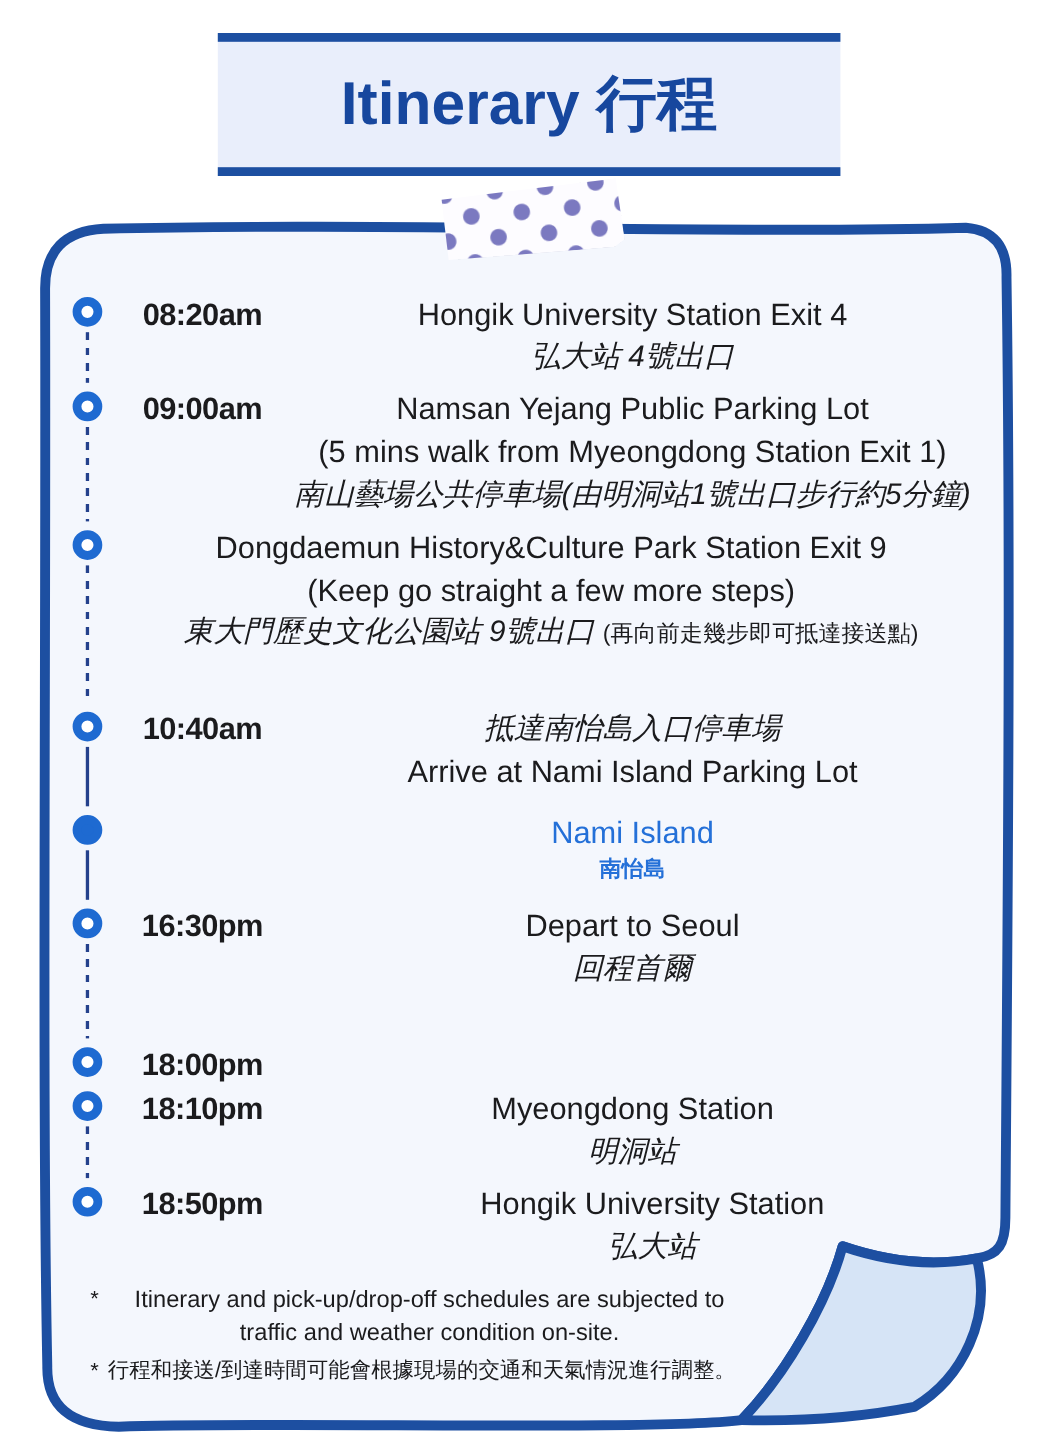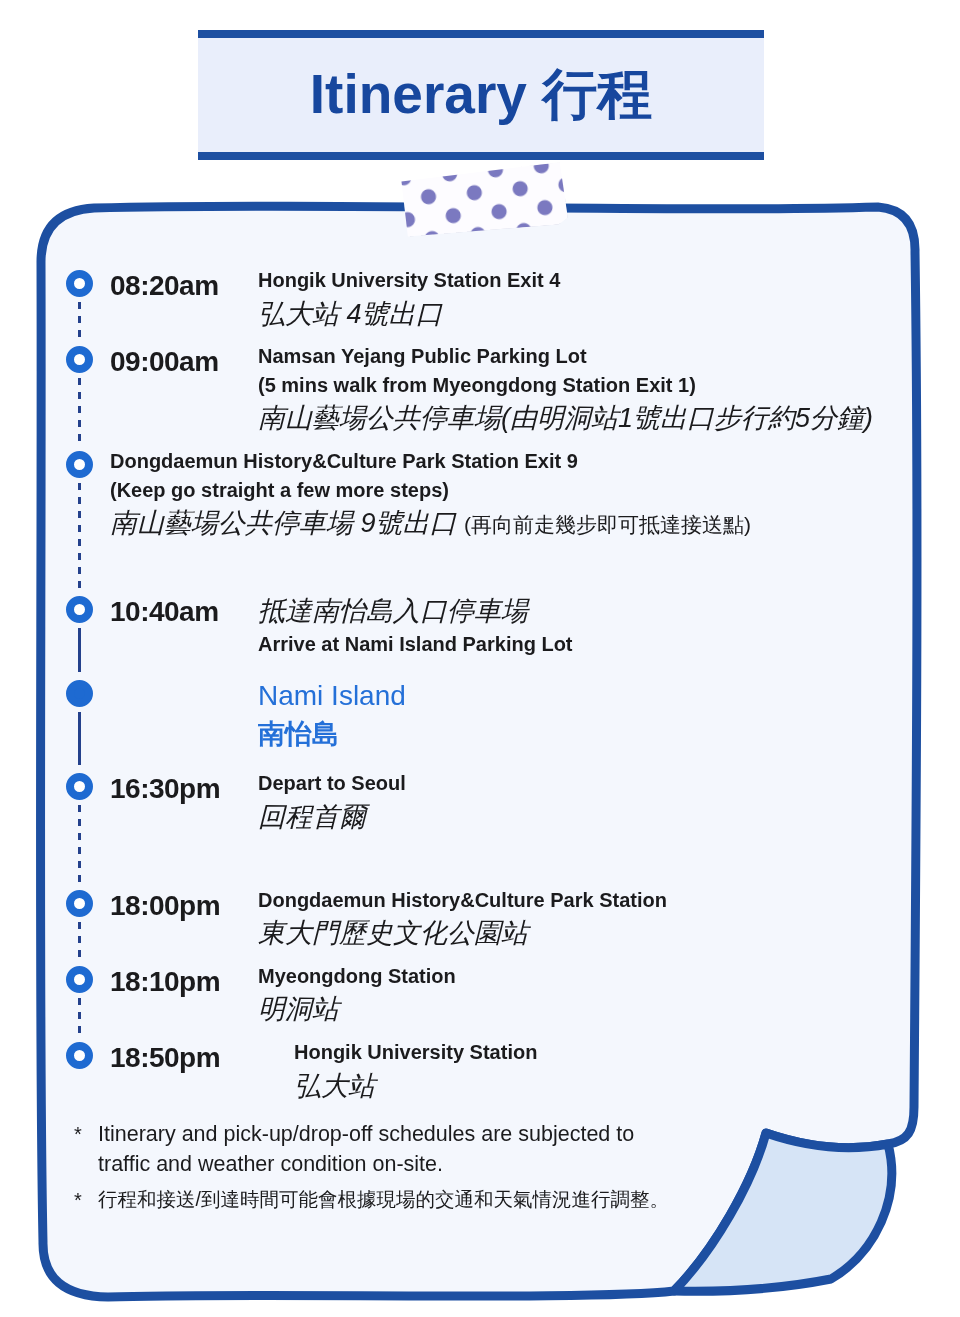--- a/index.html
+++ b/index.html
@@ -3,21 +3,21 @@
 <meta charset="utf-8">
 <style>
   :root{
     --navy:#17479e; --border-navy:#1d4fa1; --dot-blue:#1e6ad1; --highlight-blue:#2470d8;
     --banner-bg:#e9eefb; --card-bg:#f4f7fd; --curl-bg:#d6e4f6; --tape-dot:#7b79c0;
     --line-navy:#24418c; --text-ink:#1b1b1d;
   }
   *{margin:0;padding:0;box-sizing:border-box;}
   html,body{background:#fff;}
   .page{position:relative;width:960px;height:1317px;background:#fff;overflow:hidden;
-    font-family:"Liberation Sans","DejaVu Sans",sans-serif;color:var(--text-ink);}
+    font-family:"Liberation Sans","DejaVu Sans",sans-serif;color:var(--text-ink);text-align:center;}
 
   
   .banner{position:absolute;left:198px;top:30px;width:566px;height:130px;
     background:var(--banner-bg);border-top:8px solid var(--border-navy);
     border-bottom:8px solid var(--border-navy);
     display:flex;align-items:center;justify-content:center;}
   .banner h1{font-size:55px;font-weight:800;color:var(--navy);letter-spacing:0px;white-space:nowrap;}
 
   
   .tape{position:absolute;left:400px;top:169px;width:166px;height:62px;z-index:4;
@@ -41,25 +41,25 @@
   .dot{width:27px;height:27px;border-radius:50%;flex:none;margin-top:2px;}
   .dot.ring{border:8px solid var(--dot-blue);background:#fff;}
   .dot.filled{background:var(--dot-blue);border:8px solid var(--dot-blue);}
   .connector{flex:1;width:3px;margin:5px 0 6px 0;}
   .connector.dashed{background:repeating-linear-gradient(to bottom,var(--line-navy) 0 7px,transparent 7px 14px);}
   .connector.solid{background:var(--line-navy);}
   .time{width:148px;flex:none;font-size:28px;font-weight:700;color:var(--text-ink);
     letter-spacing:-.5px;padding-top:0;line-height:1.28;}
   .desc{flex:1;min-width:0;}
   .line{line-height:1.28;}
-  .seg.en{font-size:20px;font-weight:700;}
+  .seg.en{font-size:28px;font-weight:400;}
   .seg.zh{font-size:27px;line-height:1.32;font-style:italic;}
   .seg.zh-small{font-size:21px;}
   .seg.hl-en{font-size:28px;font-weight:400;color:var(--highlight-blue);}
-  .seg.hl-zh{font-size:27px;font-weight:700;color:var(--highlight-blue);}
+  .seg.hl-zh{font-size:20px;font-weight:700;color:var(--highlight-blue);}
   .line + .line{margin-top:3px;}
   .row.sp-s .desc{padding-bottom:12px;}
   .row.sp-m .desc{padding-bottom:20px;}
   .row.sp-l .desc{padding-bottom:52px;}
   .row.sp-0 .desc{padding-bottom:0;margin-left:36px;}
 
   
   .notes{margin:16px 0 0 8px;}
   .note{display:flex;}
   .note + .note{margin-top:6px;}
@@ -126,21 +126,21 @@
             </div>
   </div>
           <div class="row sp-l">
     <div class="marker-col">
       <div class="dot ring"></div>
       <div class="connector dashed"></div>
     </div>
     <div class="desc">
               <div class="line"><span class="seg en">Dongdaemun History&amp;Culture Park Station Exit 9</span></div>
               <div class="line"><span class="seg en">(Keep go straight a few more steps)</span></div>
-              <div class="line"><span class="seg zh">南山藝場公共停車場 9號出口 </span><span class="seg zh-small">(再向前走幾步即可抵達接送點)</span></div>
+              <div class="line"><span class="seg zh">東大門歷史文化公園站 9號出口 </span><span class="seg zh-small">(再向前走幾步即可抵達接送點)</span></div>
             </div>
   </div>
           <div class="row sp-m">
     <div class="marker-col">
       <div class="dot ring"></div>
       <div class="connector solid"></div>
     </div>
     <div class="time">10:40am</div>
     <div class="desc">
               <div class="line"><span class="seg zh">抵達南怡島入口停車場</span></div>
@@ -168,24 +168,20 @@
               <div class="line"><span class="seg en">Depart to Seoul</span></div>
               <div class="line"><span class="seg zh">回程首爾</span></div>
             </div>
   </div>
           <div class="row sp-s">
     <div class="marker-col">
       <div class="dot ring"></div>
       <div class="connector dashed"></div>
     </div>
     <div class="time">18:00pm</div>
-    <div class="desc">
-              <div class="line"><span class="seg en">Dongdaemun History&amp;Culture Park Station</span></div>
-              <div class="line"><span class="seg zh">東大門歷史文化公園站</span></div>
-            </div>
   </div>
           <div class="row sp-s">
     <div class="marker-col">
       <div class="dot ring"></div>
       <div class="connector dashed"></div>
     </div>
     <div class="time">18:10pm</div>
     <div class="desc">
               <div class="line"><span class="seg en">Myeongdong Station</span></div>
               <div class="line"><span class="seg zh">明洞站</span></div>

